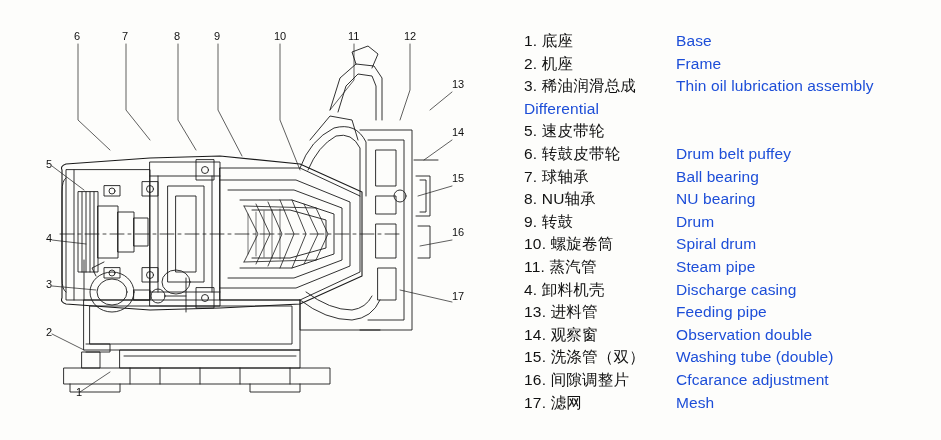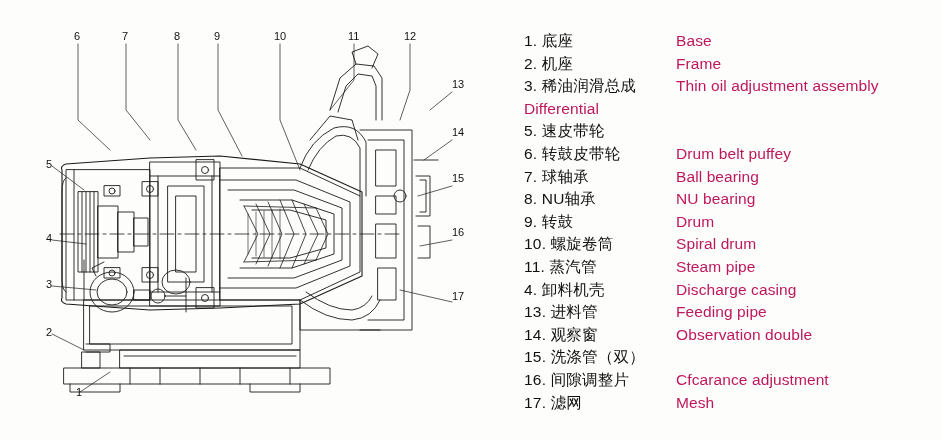--- a/index.html
+++ b/index.html
@@ -50,21 +50,21 @@
   }
   .legend-cn {
     width: 152px;
     flex: 0 0 152px;
     font-size: 15.5px;
     letter-spacing: 0.2px;
     color: #111;
   }
   .legend-en {
     font-size: 15.5px;
-    color: #be185d;
+    color: #1d4ed8;
     letter-spacing: 0.1px;
   }
 </style>
 </head>
 <body>
 
 <div id="page">
 
   <div id="drawing">
     <svg width="500" height="440" viewBox="0 0 500 440" xmlns="http://www.w3.org/2000/svg">
@@ -248,21 +248,21 @@
     <div class="legend-row">
       <span class="legend-cn">1. 底座</span>
       <span class="legend-en">Base</span>
     </div>
     <div class="legend-row">
       <span class="legend-cn">2. 机座</span>
       <span class="legend-en">Frame</span>
     </div>
     <div class="legend-row">
       <span class="legend-cn">3. 稀油润滑总成</span>
-      <span class="legend-en">Thin oil adjustment assembly</span>
+      <span class="legend-en">Thin oil lubrication assembly</span>
     </div>
     <div class="legend-row">
       <span class="legend-en">Differential</span>
     </div>
     <div class="legend-row">
       <span class="legend-cn">5. 速皮带轮</span>
     </div>
     <div class="legend-row">
       <span class="legend-cn">6. 转鼓皮带轮</span>
       <span class="legend-en">Drum belt puffey</span>
@@ -294,20 +294,21 @@
     <div class="legend-row">
       <span class="legend-cn">13. 进料管</span>
       <span class="legend-en">Feeding pipe</span>
     </div>
     <div class="legend-row">
       <span class="legend-cn">14. 观察窗</span>
       <span class="legend-en">Observation double</span>
     </div>
     <div class="legend-row">
       <span class="legend-cn">15. 洗涤管（双）</span>
+      <span class="legend-en">Washing tube (double)</span>
     </div>
     <div class="legend-row">
       <span class="legend-cn">16. 间隙调整片</span>
       <span class="legend-en">Cfcarance adjustment</span>
     </div>
     <div class="legend-row">
       <span class="legend-cn">17. 滤网</span>
       <span class="legend-en">Mesh</span>
     </div>
 

